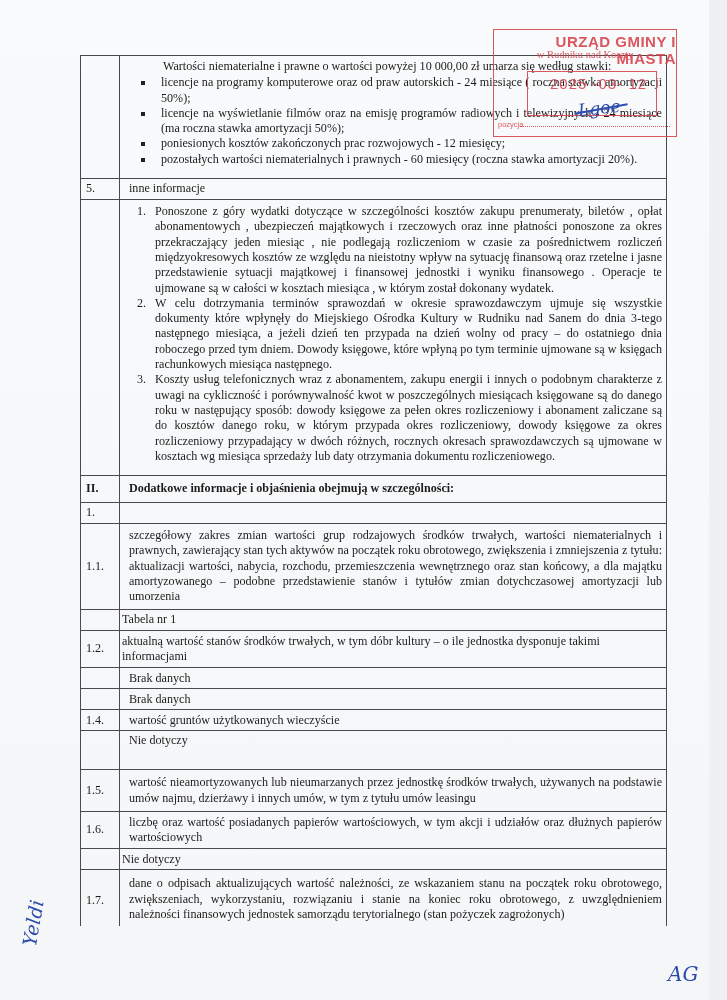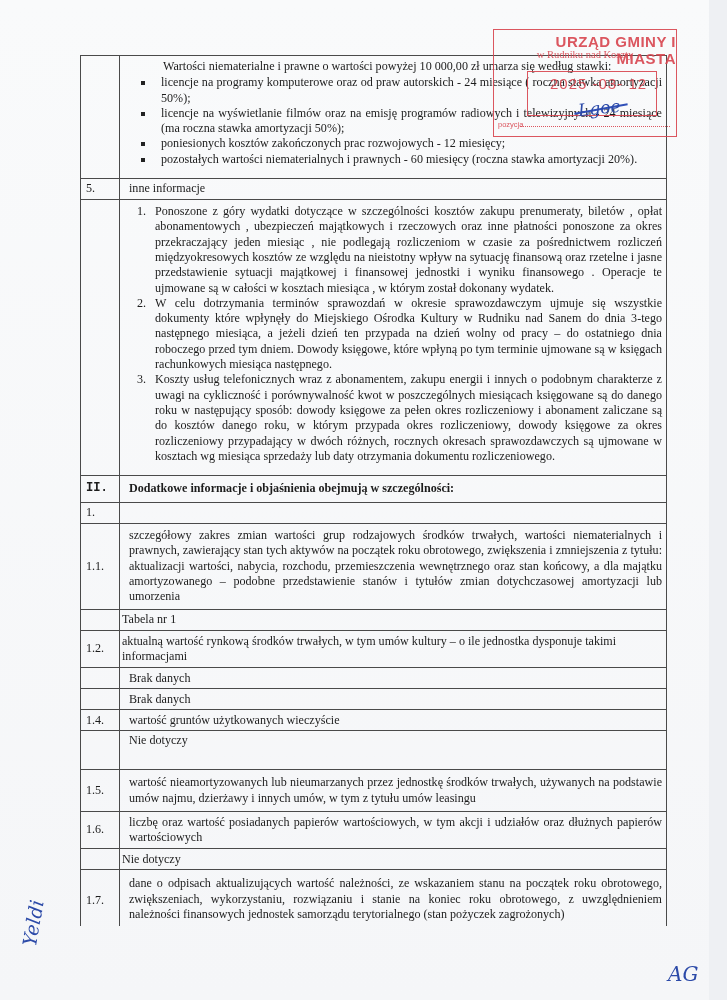--- a/index.html
+++ b/index.html
@@ -92,40 +92,40 @@
       <td style="padding-bottom:8px;">
         <ol class="nums">
           <li><span class="n">1.</span><span>Ponoszone z góry wydatki dotyczące w szczególności kosztów zakupu prenumeraty, biletów , opłat abonamentowych , ubezpieczeń majątkowych  i rzeczowych oraz inne płatności ponoszone za okres przekraczający jeden miesiąc , nie podlegają rozliczeniom w czasie za pośrednictwem rozliczeń międzyokresowych kosztów ze względu na nieistotny wpływ na sytuację finansową  oraz rzetelne i jasne przedstawienie sytuacji majątkowej i finansowej jednostki i wyniku finansowego  .  Operacje te ujmowane są w całości w kosztach miesiąca , w którym został dokonany wydatek.</span></li>
           <li><span class="n">2.</span><span>W celu dotrzymania terminów sprawozdań w okresie sprawozdawczym ujmuje się wszystkie dokumenty które wpłynęły do  Miejskiego Ośrodka Kultury w Rudniku nad Sanem  do dnia 3-tego następnego miesiąca, a jeżeli dzień ten przypada na dzień wolny od pracy – do ostatniego dnia roboczego przed tym dniem. Dowody księgowe, które wpłyną po tym terminie ujmowane są w księgach rachunkowych miesiąca następnego.</span></li>
           <li><span class="n">3.</span><span>Koszty usług telefonicznych wraz z abonamentem, zakupu energii i innych o podobnym charakterze z uwagi na cykliczność i porównywalność kwot w poszczególnych miesiącach księgowane są do danego roku w następujący sposób: dowody księgowe za pełen okres rozliczeniowy  i abonament zaliczane są do kosztów danego roku, w którym przypada okres rozliczeniowy, dowody księgowe za okres rozliczeniowy przypadający w dwóch różnych, rocznych okresach sprawozdawczych są ujmowane w kosztach wg miesiąca sprzedaży lub daty otrzymania dokumentu rozliczeniowego.</span></li>
         </ol>
       </td>
     </tr>
 
     <tr>
-      <td class="num bold" style="height:22px;font-family:Liberation Mono, monospace;">II.</td>
+      <td class="num bold" style="height:22px;">II.</td>
       <td class="bold">Dodatkowe informacje i objaśnienia obejmują w szczególności:</td>
     </tr>
     <tr class="row-h">
       <td class="num">1.</td>
       <td></td>
     </tr>
 
     <tr>
       <td class="num">1.1.</td>
       <td class="justify" style="padding-top:4px;padding-bottom:4px;">szczegółowy zakres zmian wartości grup rodzajowych środków trwałych, wartości niematerialnych i prawnych, zawierający stan tych aktywów na początek roku obrotowego, zwiększenia i zmniejszenia z tytułu: aktualizacji wartości, nabycia, rozchodu, przemieszczenia wewnętrznego oraz stan końcowy, a dla majątku amortyzowanego – podobne przedstawienie stanów i tytułów zmian dotychczasowej amortyzacji lub umorzenia</td>
     </tr>
     <tr class="row-h">
       <td class="num"></td>
       <td class="tight">Tabela nr 1</td>
     </tr>
 
     <tr>
       <td class="num">1.2.</td>
-      <td class="tight" style="padding-top:3px;padding-bottom:3px;"> aktualną wartość rynkową środków trwałych, w tym umów kultury – o ile jednostka dysponuje takimi informacjami</td>
+      <td class="tight" style="padding-top:3px;padding-bottom:3px;"> aktualną wartość stanów środków trwałych, w tym dóbr kultury – o ile jednostka dysponuje takimi informacjami</td>
     </tr>
     <tr class="row-h">
       <td class="num"></td>
       <td>Brak danych</td>
     </tr>
 
     <tr class="row-h">
       <td class="num"></td>
       <td>Brak danych</td>
     </tr>

